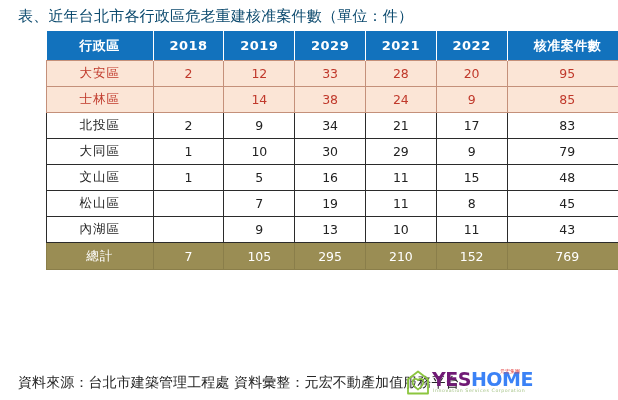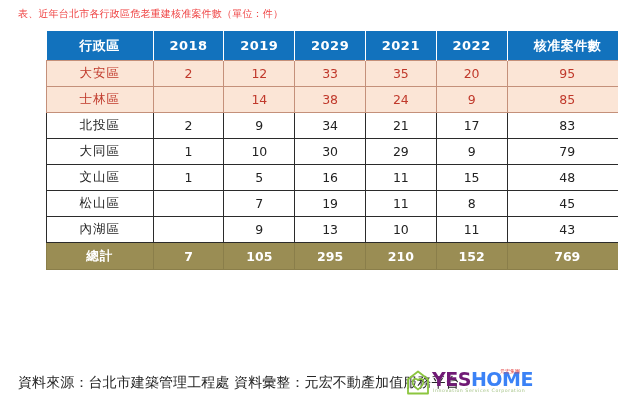--- a/index.html
+++ b/index.html
@@ -12,22 +12,22 @@
     background: #ffffff;
     font-family: "DejaVu Sans", "Liberation Sans", sans-serif;
     overflow: hidden;
     position: relative;
   }
 
   #page-title {
     position: absolute;
     left: 18px;
     top: 7px;
-    font-size: 10px;
-    color: #ef4444;
+    font-size: 15px;
+    color: #0c4a6e;
     letter-spacing: 0.2px;
     white-space: nowrap;
     font-weight: 500;
   }
 
   #data-table-wrap {
     position: absolute;
     left: 18px;
     top: 31px;
     width: 460px;
@@ -69,21 +69,21 @@
 
   tbody tr.highlight td {
     background: #fbe5d6;
     color: #c0392b;
     border-color: #c4907a;
   }
 
   tbody tr.total-row td {
     background: #9a8d54;
     color: #ffffff;
-    font-weight: 700;
+    font-weight: 400;
     border-color: #8a7e4a;
     height: 24px;
   }
 
   td.district-cell { letter-spacing: 1px; }
 
   #footer-note {
     position: absolute;
     left: 18px;
     top: 374px;
@@ -166,21 +166,21 @@
       </tr>
     </thead>
     <tbody>
 
 
       <tr class="highlight">
         <td class="district-cell">大安區</td>
         <td>2</td>
         <td>12</td>
         <td>33</td>
-        <td>35</td>
+        <td>28</td>
         <td>20</td>
         <td>95</td>
       </tr>
 
       <tr class="highlight">
         <td class="district-cell">士林區</td>
         <td></td>
         <td>14</td>
         <td>38</td>
         <td>24</td>

